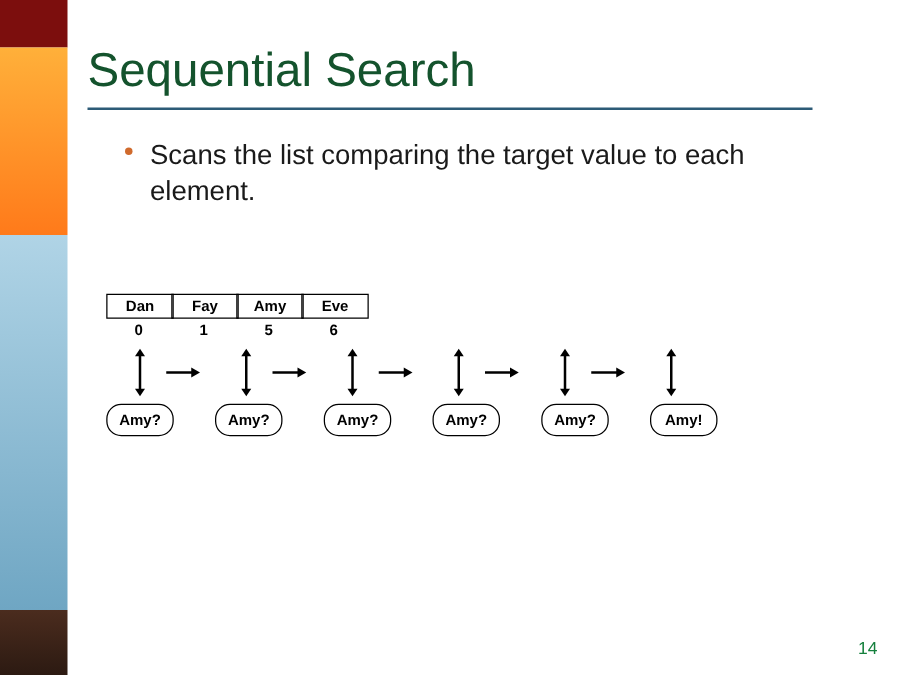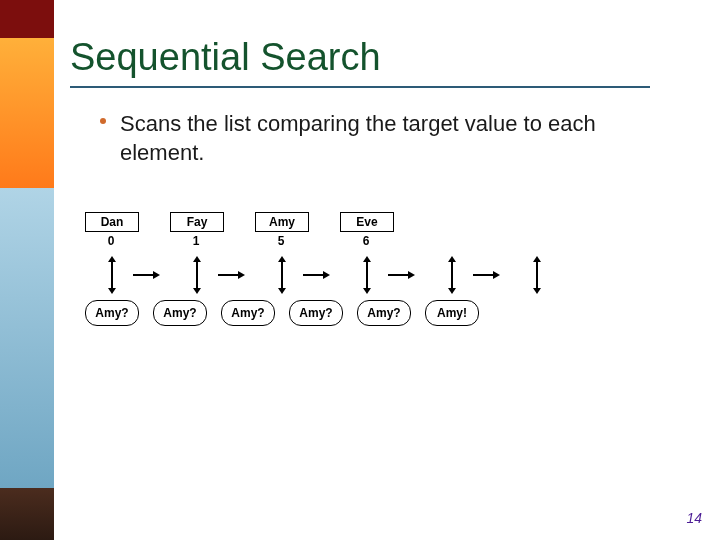--- a/index.html
+++ b/index.html
@@ -6,33 +6,33 @@
   .left-strip{position:absolute;left:0;top:0;width:54px;height:540px;}
   .strip-top{position:absolute;left:0;top:0;width:54px;height:38px;background:#7c0e0d;}
   .strip-mid{position:absolute;left:0;top:38px;width:54px;height:150px;background:linear-gradient(to bottom,#ffb03a 0%,#ff7a1a 100%);}
   .strip-blue{position:absolute;left:0;top:188px;width:54px;height:300px;background:linear-gradient(to bottom,#b0d4e6 0%,#6fa6c3 100%);}
   .strip-bot{position:absolute;left:0;top:488px;width:54px;height:52px;background:linear-gradient(to bottom,#4b2c1e 0%,#2c1a12 100%);}
   .title{position:absolute;left:70px;top:36px;font-size:38px;color:#14532d;}
   .title-rule{position:absolute;left:70px;top:86px;width:580px;border-top:2px solid #2d5b77;}
   .bullet-dot{position:absolute;left:100px;top:118px;width:6px;height:6px;border-radius:50%;background:#d06a2c;}
   .bullet-text{position:absolute;left:120px;top:110px;font-size:22px;line-height:1.3;color:#1a1a1a;width:540px;}
   .diagram{position:absolute;left:85px;top:212px;width:595px;}
-  .cells{display:flex;gap:33px;}
+  .cells{display:flex;margin-top:23px;}
   .cell{width:52px;text-align:center;}
   .box{width:52px;height:18px;border:1px solid #000;display:flex;align-items:center;justify-content:center;font-size:12px;font-weight:bold;}
   .idx{font-size:12px;font-weight:bold;margin-top:2px;}
   .arrows-row{position:relative;height:46px;margin-top:6px;}
   .up-down{position:absolute;width:2px;height:30px;background:#000;}
   .up-down::before{content:"";position:absolute;left:-3px;top:-4px;border-left:4px solid transparent;border-right:4px solid transparent;border-bottom:6px solid #000;}
   .up-down::after{content:"";position:absolute;left:-3px;bottom:-4px;border-left:4px solid transparent;border-right:4px solid transparent;border-top:6px solid #000;}
   .right-arr{position:absolute;height:2px;background:#000;width:22px;}
   .right-arr::after{content:"";position:absolute;right:-5px;top:-3px;border-top:4px solid transparent;border-bottom:4px solid transparent;border-left:7px solid #000;}
-  .bubbles{display:flex;gap:14px;}
+  .bubbles{display:flex;gap:33px;}
   .bubble{width:52px;height:24px;border:1px solid #000;border-radius:12px;display:flex;align-items:center;justify-content:center;font-size:12px;font-weight:bold;}
-  .page-num{position:absolute;right:18px;bottom:14px;font-size:14px;color:#4c1d95;font-style:italic;}
+  .page-num{position:absolute;right:18px;bottom:14px;font-size:14px;color:#15803d;}
 </style>
 </head>
 <body>
 
 <div class="left-strip">
   <div class="strip-top"></div>
   <div class="strip-mid"></div>
   <div class="strip-blue"></div>
   <div class="strip-bot"></div>
 </div>

